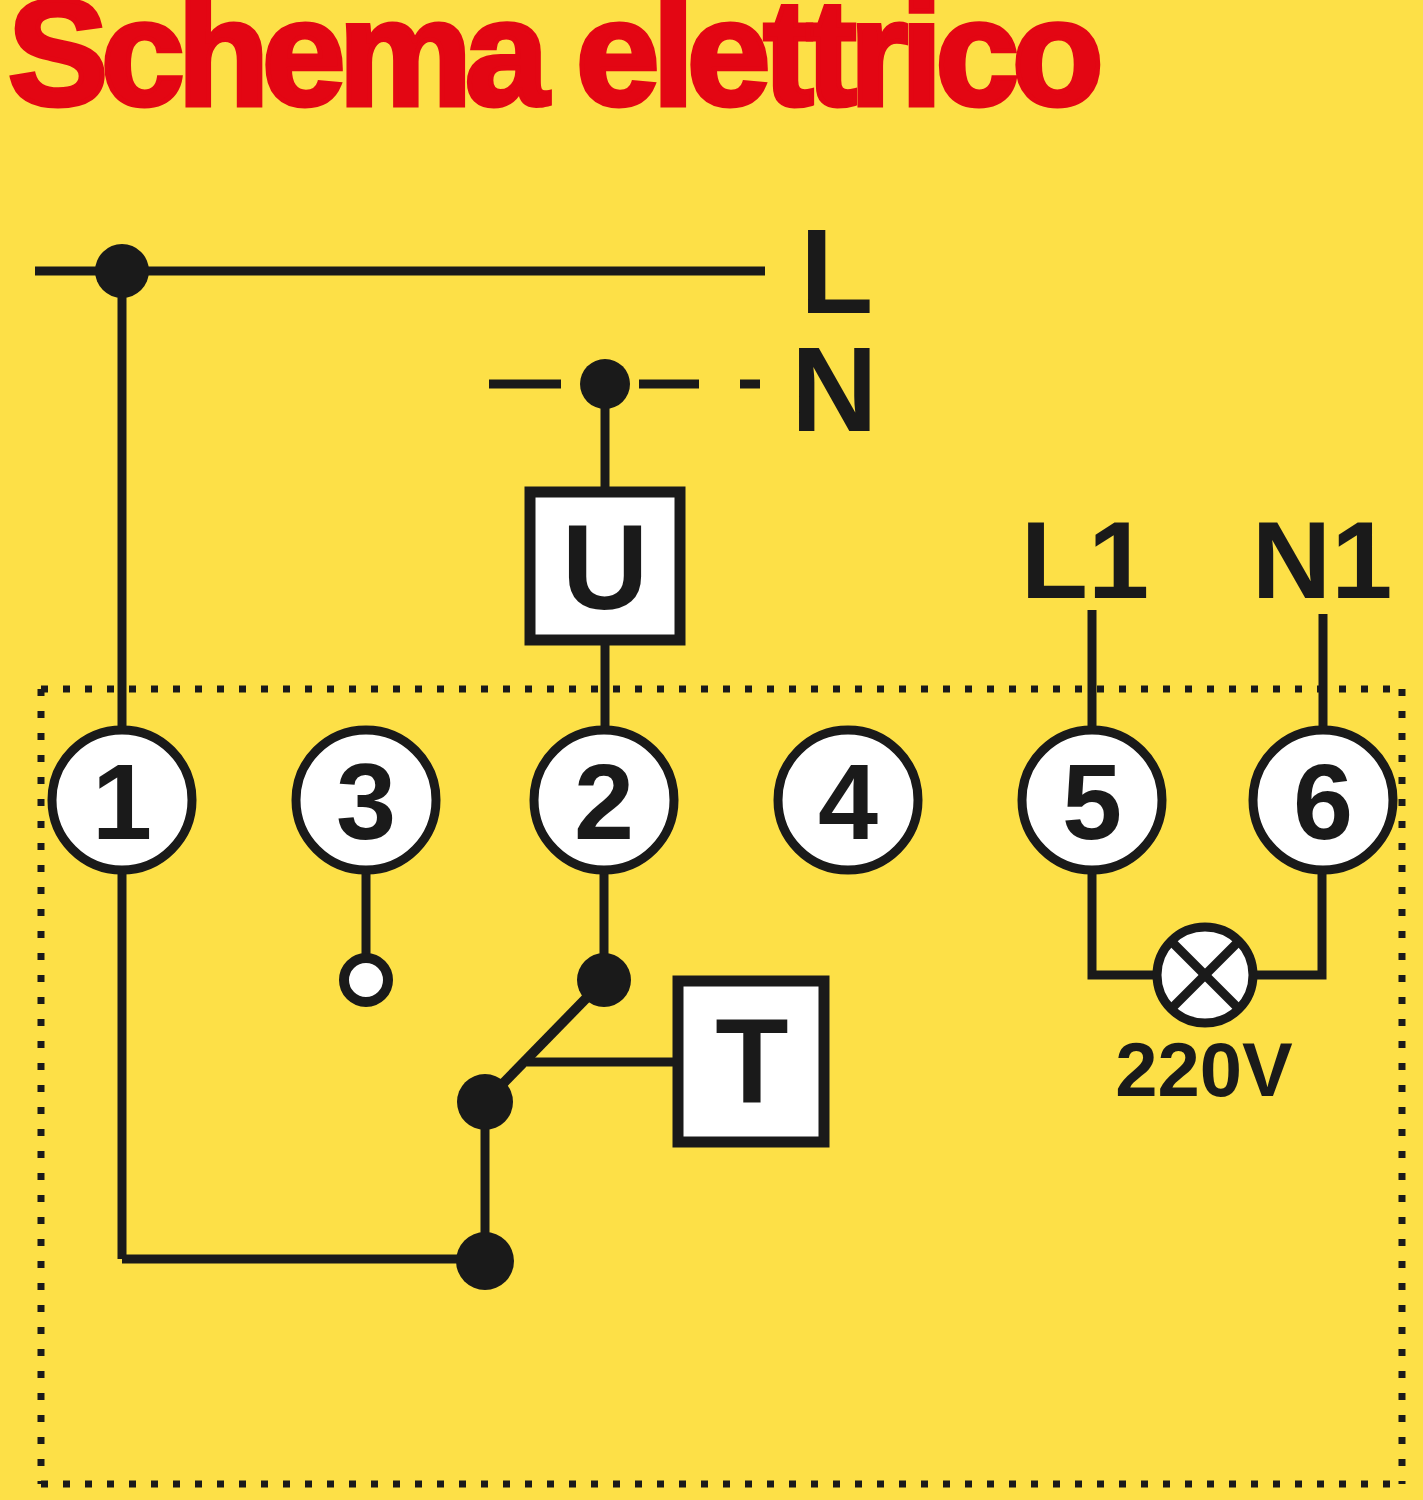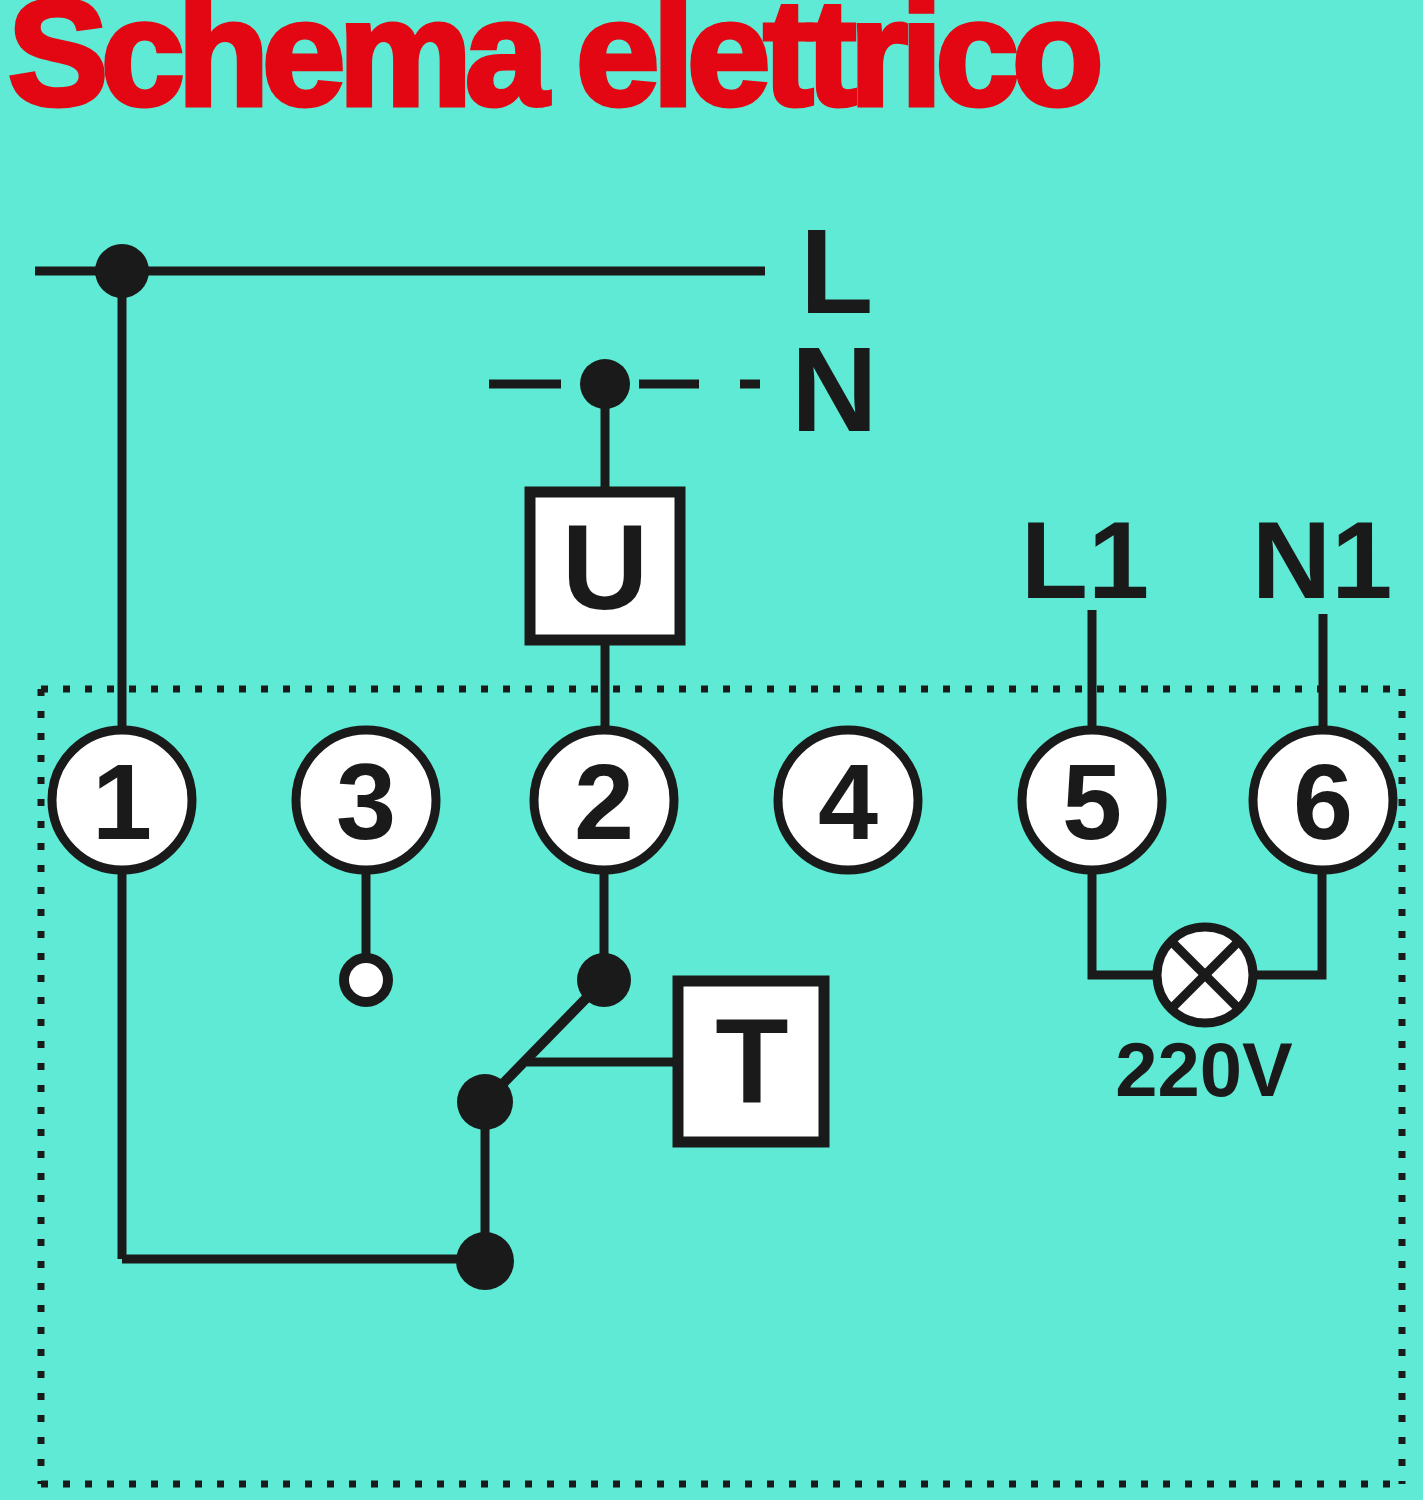--- a/index.html
+++ b/index.html
@@ -1,21 +1,21 @@
 <!DOCTYPE html>
 <html style="--title-color: #e30613; --ink: #1a1a1a;"><head>
 <meta charset="utf-8">
 <style>
   :root{
     --title-color:#e30613;
     --ink:#1a1a1a;
   }
   html,body{margin:0;padding:0;background:#ffffff;}
   body{width:1423px;height:1500px;overflow:hidden;font-family:"Liberation Sans",sans-serif;}
-  .canvas{position:relative;width:1423px;height:1500px;background:#5eead4;}
+  .canvas{position:relative;width:1423px;height:1500px;background:#fde047;}
   .title{
     position:absolute;left:8px;top:-22px;margin:0;
     font-family:"Liberation Sans",sans-serif;
     font-weight:bold;font-size:150px;line-height:1;
     letter-spacing:-7px;
     color:var(--title-color);
     -webkit-text-stroke:5px var(--title-color);
     white-space:nowrap;
   }
   svg.schematic{position:absolute;left:0;top:0;}

